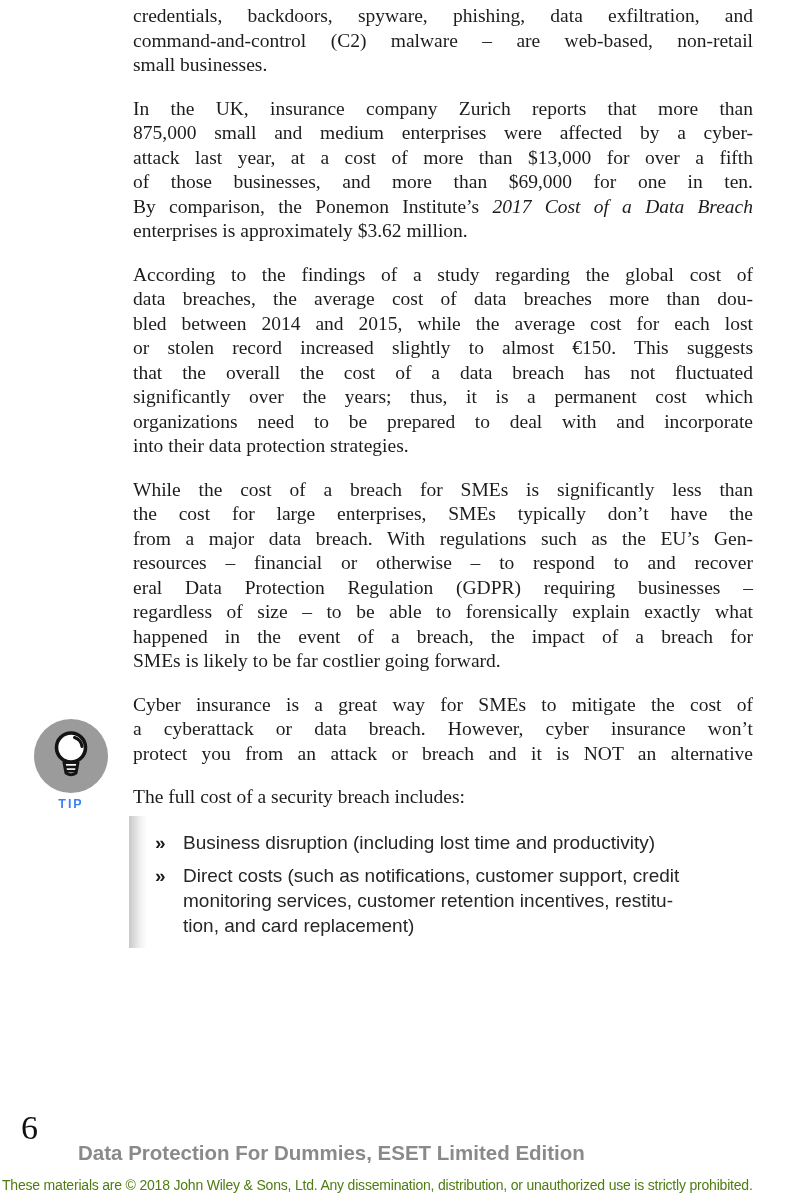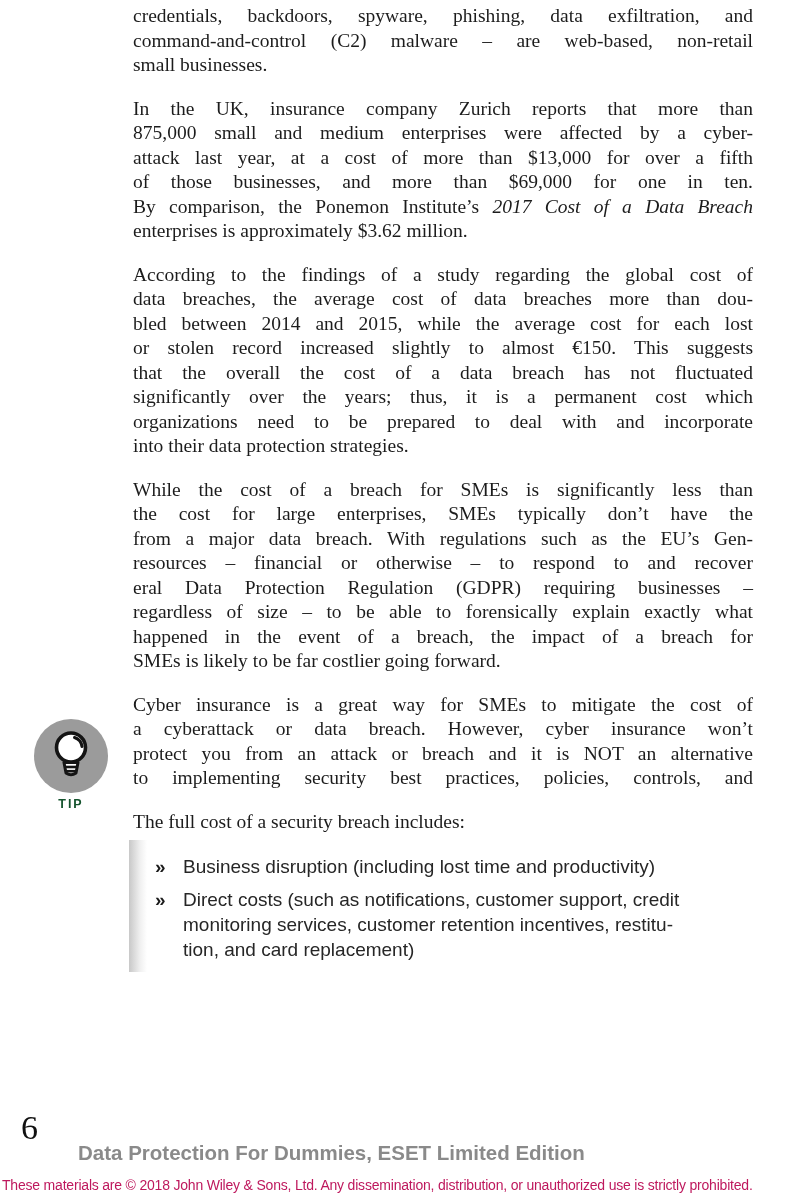--- a/index.html
+++ b/index.html
@@ -12,21 +12,21 @@
   .para .line { text-align:justify; }
   .para .line.just { text-align-last:justify; text-justify:inter-word; }
   .para em { font-style:italic; }
   .intro-para { margin-bottom:0; }
 
   
   .tip-block { position:absolute; left:32px; top:718px; width:78px; text-align:center; }
   .tip-icon svg { display:block; }
   .tip-label {
     font-family:"Liberation Sans", sans-serif; font-weight:700; font-size:12.5px;
-    letter-spacing:2px; color:#14532d; margin-top:3px;
+    letter-spacing:2px; color:#3b82f6; margin-top:3px;
   }
 
   
   .list-wrap { position:relative; margin-top:6px; padding:14px 0 10px 0; }
   .list-bar {
     position:absolute; left:-4px; top:0; bottom:0; width:18px;
     background:linear-gradient(to right, #c8c8c8 0%, #efefef 60%, #ffffff 100%);
   }
   .list-item {
     position:relative; display:flex; margin:0 0 8px 0; padding-left:22px;
@@ -41,21 +41,21 @@
     position:absolute; left:21px; top:1110px; font-family:"Liberation Serif", serif;
     font-size:34px; line-height:36px; color:#101010;
   }
   .footer-title {
     position:absolute; left:78px; top:1121px; font-family:"Liberation Sans", sans-serif;
     font-weight:700; font-size:20.5px; line-height:23px; color:#8a8a8a;margin-top:20px;
   }
   .copyright {
     position:absolute; left:2px; top:1177px; width:781px; white-space:nowrap;
     font-family:"Liberation Sans", sans-serif; font-size:14px; letter-spacing:-0.2px;
-    color:#be185d;
+    color:#4d7c0f;
   }
 </style>
 </head>
 <body>
 
 <div class="page">
 
   <div class="tip-block">
     <span class="tip-icon">
       <svg width="78" height="76" viewBox="0 0 78 76" xmlns="http://www.w3.org/2000/svg">
@@ -102,21 +102,20 @@
           <div class="line just">resources – financial or otherwise – to respond to and recover</div>
           <div class="line just">eral Data Protection Regulation (GDPR) requiring businesses –</div>
           <div class="line just">regardless of size – to be able to forensically explain exactly what</div>
           <div class="line just">happened in the event of a breach, the impact of a breach for</div>
           <div class="line">SMEs is likely to be far costlier going forward.</div>
         </div>
         <div class="para">
           <div class="line just">Cyber insurance is a great way for SMEs to mitigate the cost of</div>
           <div class="line just">a cyberattack or data breach. However, cyber insurance won’t</div>
           <div class="line just">protect you from an attack or breach and it is NOT an alternative</div>
-          <div class="line just">to implementing security best practices, policies, controls, and</div>
         </div>
         <div class="para intro-para">
           <div class="line">The full cost of a security breach includes:</div>
         </div>
       </div>
 
     <div class="list-wrap">
       <div class="list-bar"></div>
       <div id="list-root">
           <div class="list-item">

